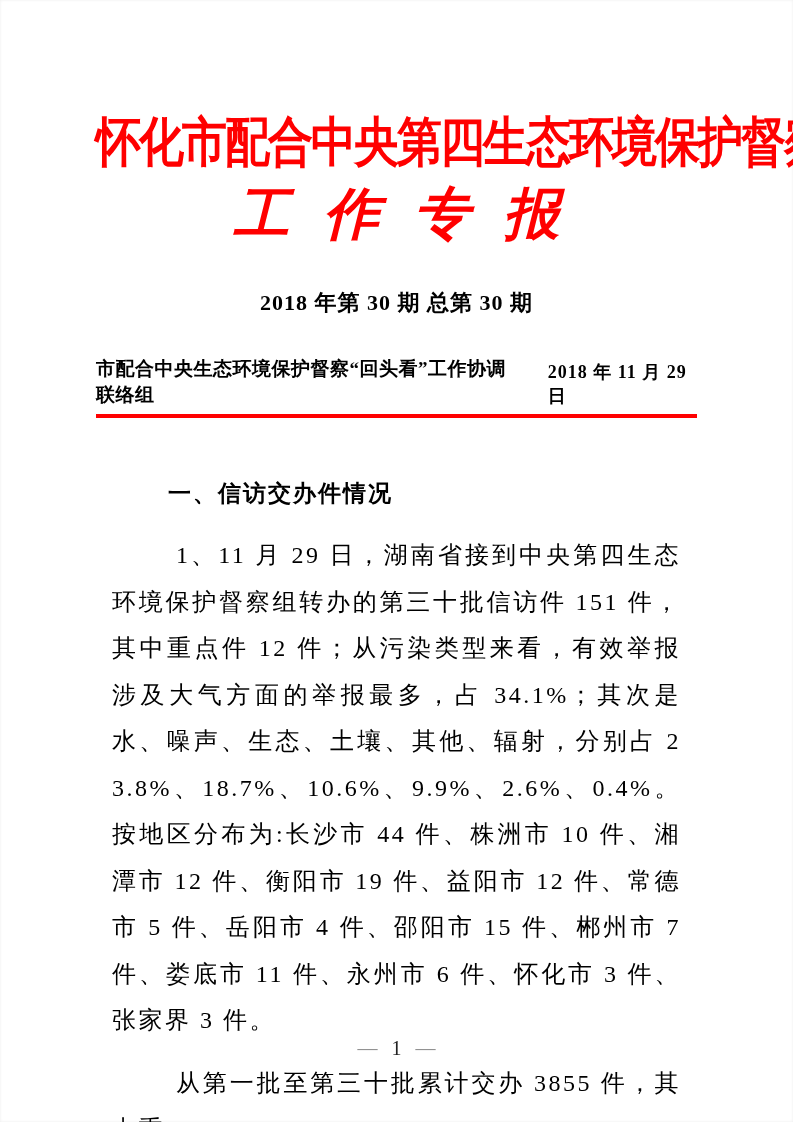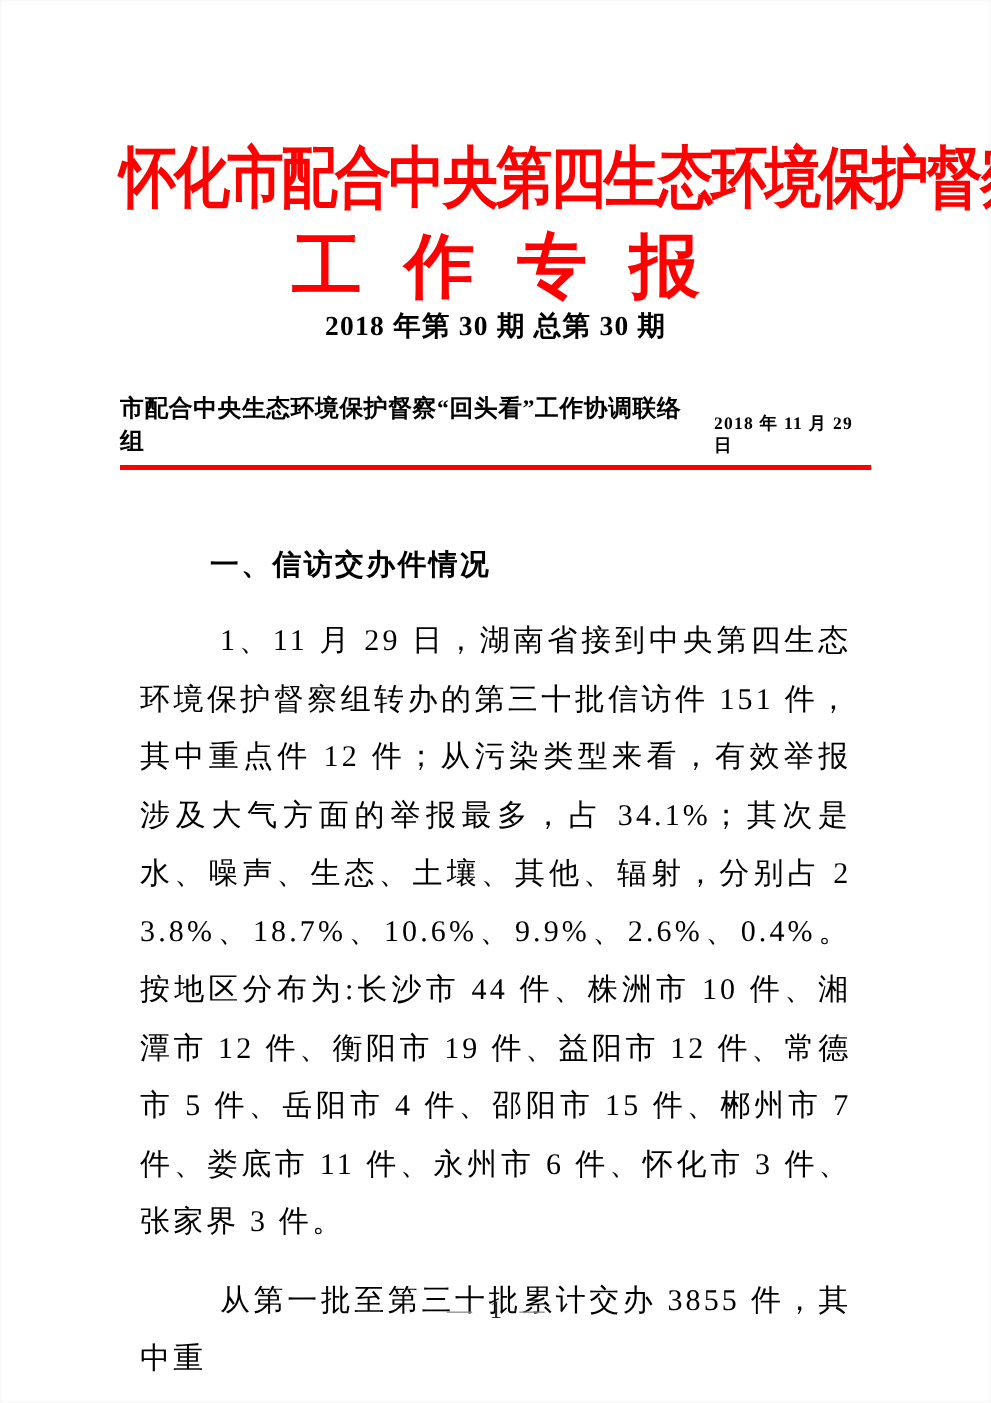--- a/index.html
+++ b/index.html
@@ -34,41 +34,43 @@
   }
   .title-line2 {
     margin: 14px 0 0 0;
     text-align: center;
     color: #ff0000;
     font-size: 56px;
     font-weight: bold;
     letter-spacing: 34px;
     padding-left: 34px; 
     line-height: 64px;
+    font-style: italic;
   }
   .issue-line {
+    margin-top: 42px;
     text-align: center;
     font-size: 22px;
     font-weight: bold;
     letter-spacing: 1px;
   }
   .masthead-row {
     margin-top: 38px;
     display: flex;
     justify-content: space-between;
     align-items: flex-end;
     gap: 24px;
   }
   .org-name {
     font-size: 19px;
     font-weight: bold;
     letter-spacing: 0.5px;
   }
   .issue-date {
-    font-size: 14px;
+    font-size: 18px;
     font-weight: bold;
     letter-spacing: 1px;
   }
   .red-rule {
     margin-top: 6px;
     height: 4px;
     background: #ff0000;
     border: none;
   }
   .content {

